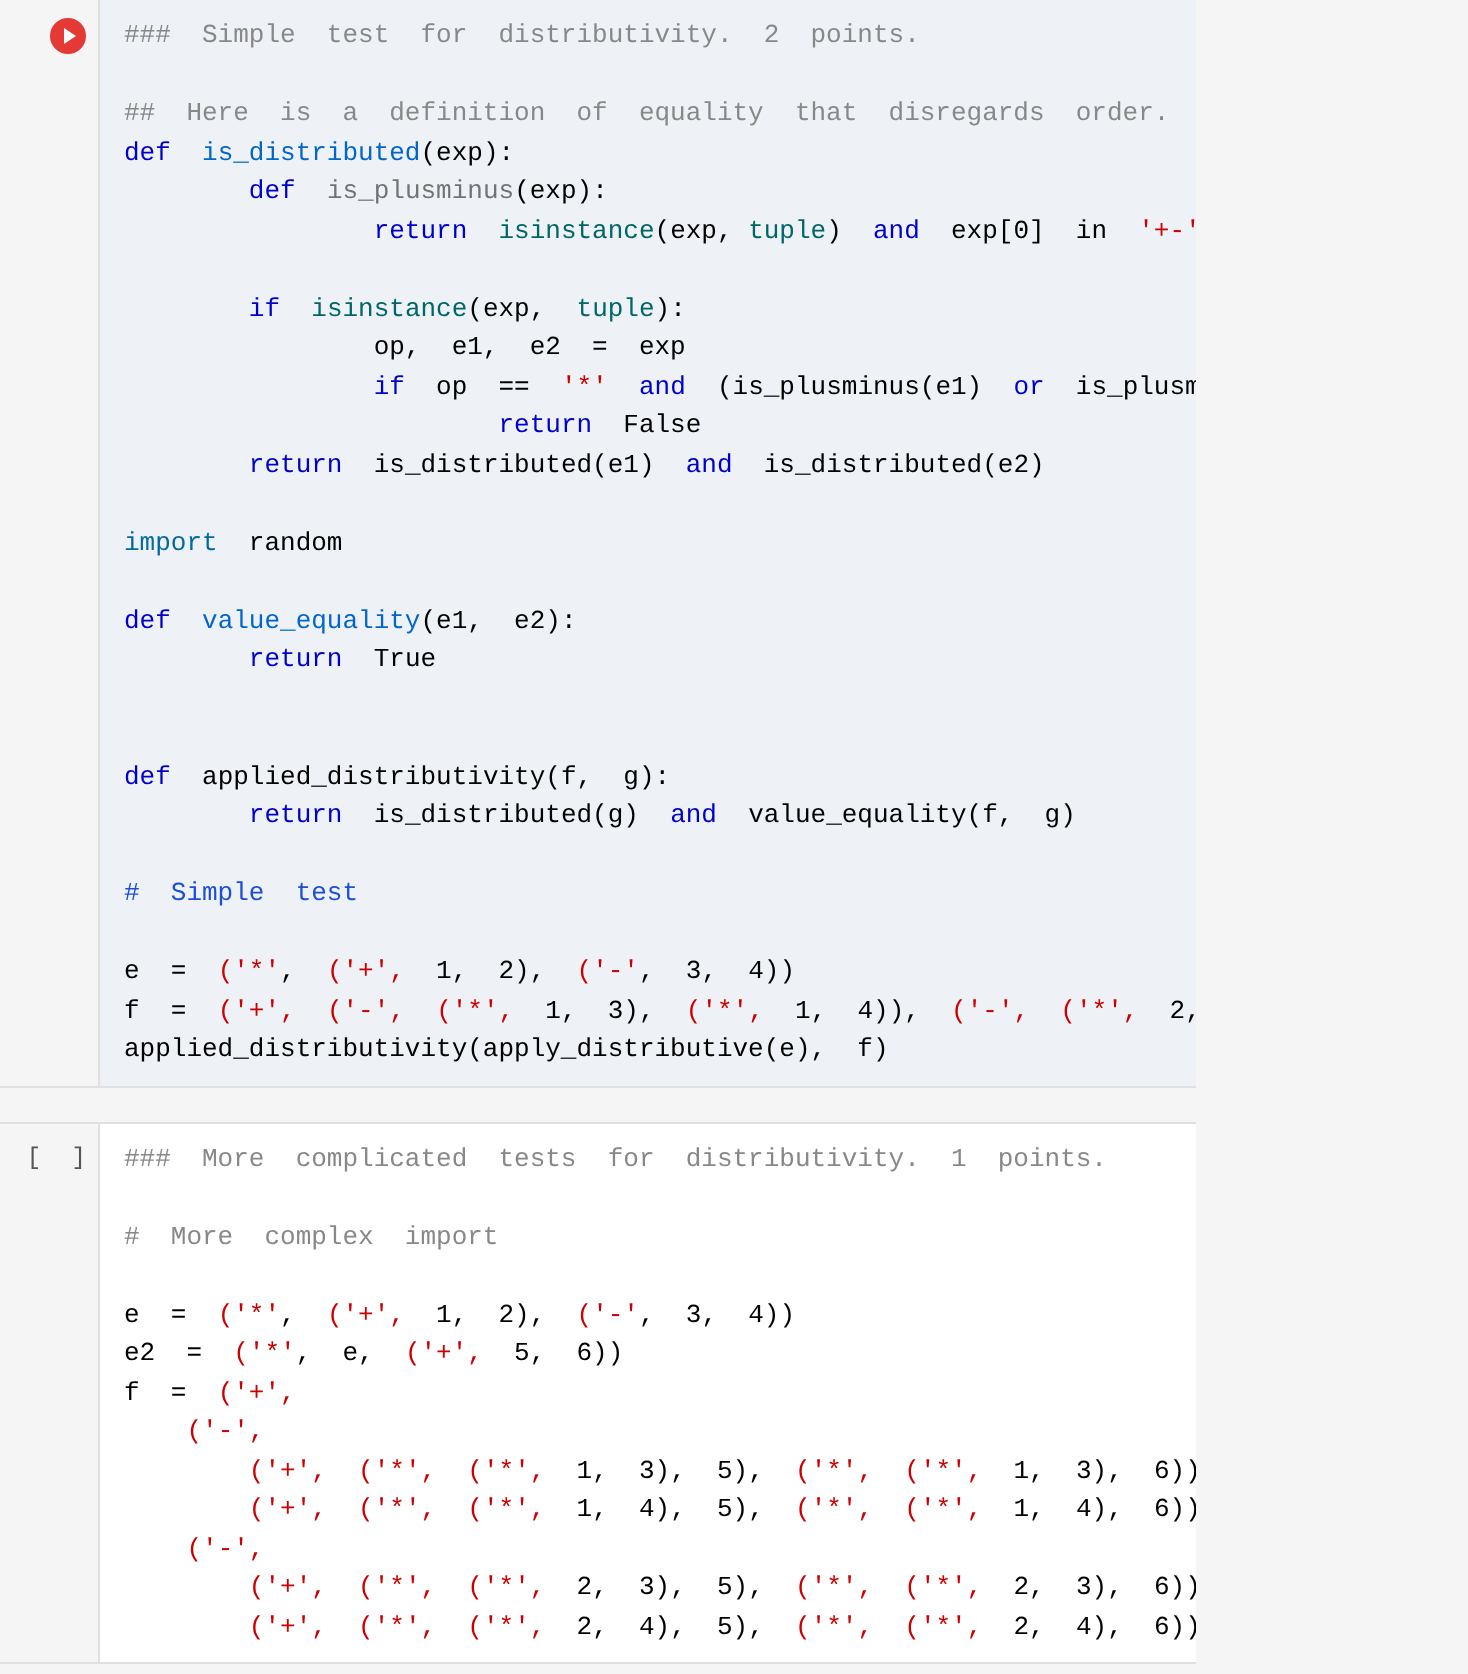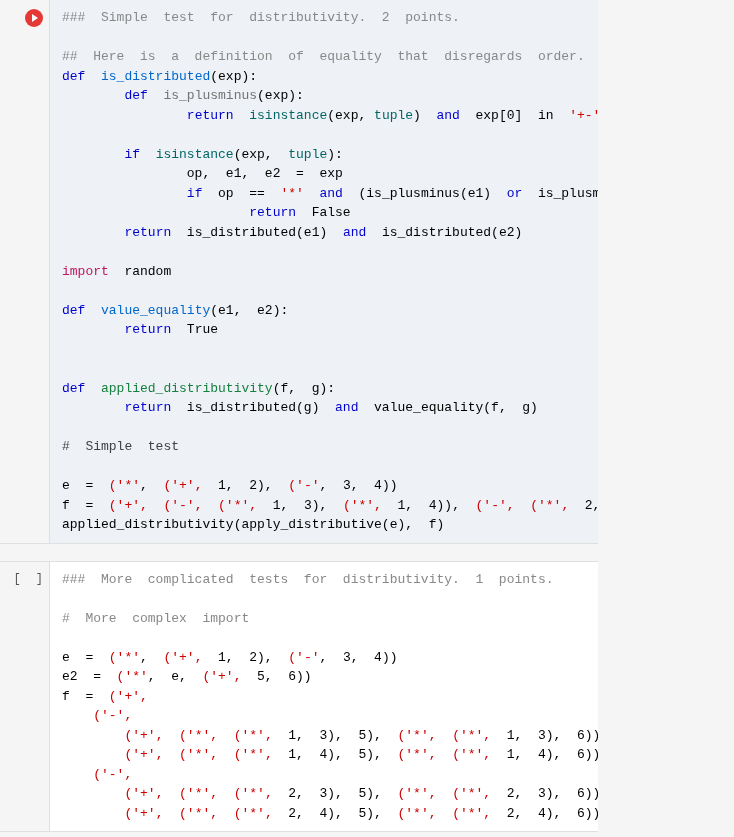--- a/index.html
+++ b/index.html
@@ -78,30 +78,30 @@
 <span style="color:#0000cc">def</span>  <span style="color:#0066cc">is_distributed</span>(exp):
         <span style="color:#0000cc">def</span>  <span style="color:#737373">is_plusminus</span>(exp):
                 <span style="color:#0000cc">return</span>  <span style="color:#006666">isinstance</span>(exp, <span style="color:#006666">tuple</span>)  <span style="color:#0000cc">and</span>  exp[0]  in  <span style="color:#cc0000">'+-'</span>
 
         <span style="color:#0000cc">if</span>  <span style="color:#006666">isinstance</span>(exp,  <span style="color:#006666">tuple</span>):
                 op,  e1,  e2  =  exp
                 <span style="color:#0000cc">if</span>  op  ==  <span style="color:#cc0000">'*'</span>  <span style="color:#0000cc">and</span>  (is_plusminus(e1)  <span style="color:#0000cc">or</span>  is_plusminus(e2)):
                         <span style="color:#0000cc">return</span>  False
         <span style="color:#0000cc">return</span>  is_distributed(e1)  <span style="color:#0000cc">and</span>  is_distributed(e2)
 
-<span style="color:#be185d">import</span>  random
+<span style="color:#0369a1">import</span>  random
 
 <span style="color:#0000cc">def</span>  <span style="color:#0066cc">value_equality</span>(e1,  e2):
         <span style="color:#0000cc">return</span>  True
 
 
-<span style="color:#0000cc">def</span>  <span style="color:#15803d">applied_distributivity</span>(f,  g):
+<span style="color:#0000cc">def</span>  <span style="color:#000000">applied_distributivity</span>(f,  g):
         <span style="color:#0000cc">return</span>  is_distributed(g)  <span style="color:#0000cc">and</span>  value_equality(f,  g)
 
-<span style="color:#404040">#  Simple  test</span>
+<span style="color:#1d4ed8">#  Simple  test</span>
 
 e  =  <span style="color:#cc0000">('*'</span>,  <span style="color:#cc0000">('+',</span>  1,  2),  <span style="color:#cc0000">('-'</span>,  3,  4))
 f  =  <span style="color:#cc0000">('+',</span>  <span style="color:#cc0000">('-',</span>  <span style="color:#cc0000">('*',</span>  1,  3),  <span style="color:#cc0000">('*',</span>  1,  4)),  <span style="color:#cc0000">('-',</span>  <span style="color:#cc0000">('*',</span>  2,  3),  <span style="color:#cc0000">('*',</span>  2,  4)))
 applied_distributivity(apply_distributive(e),  f)</div>
   </div>
 
   <div style="height:18px; background:#f5f5f5; border-bottom:1px solid #e0e0e0;"></div>
 
   <div class="cell">
     <div class="cell-gutter">

